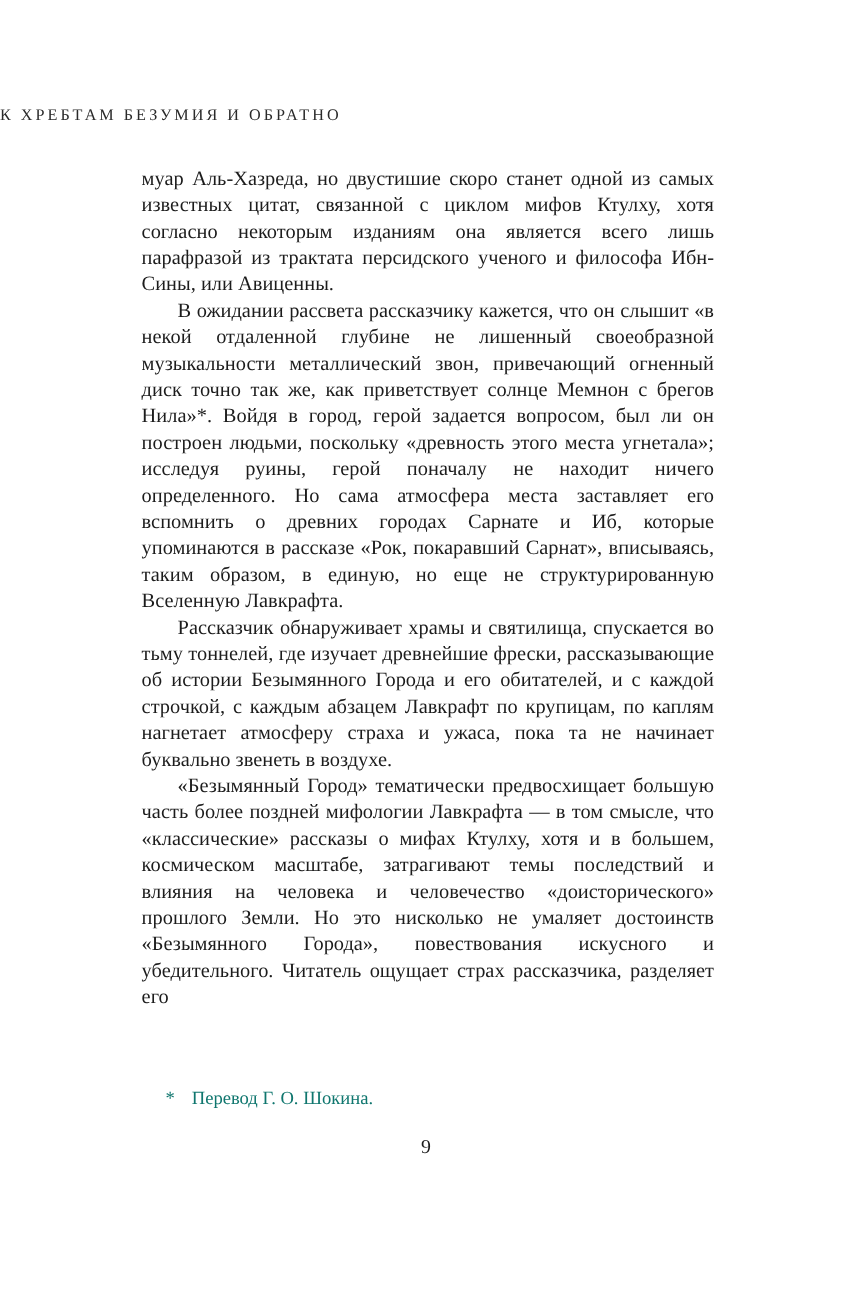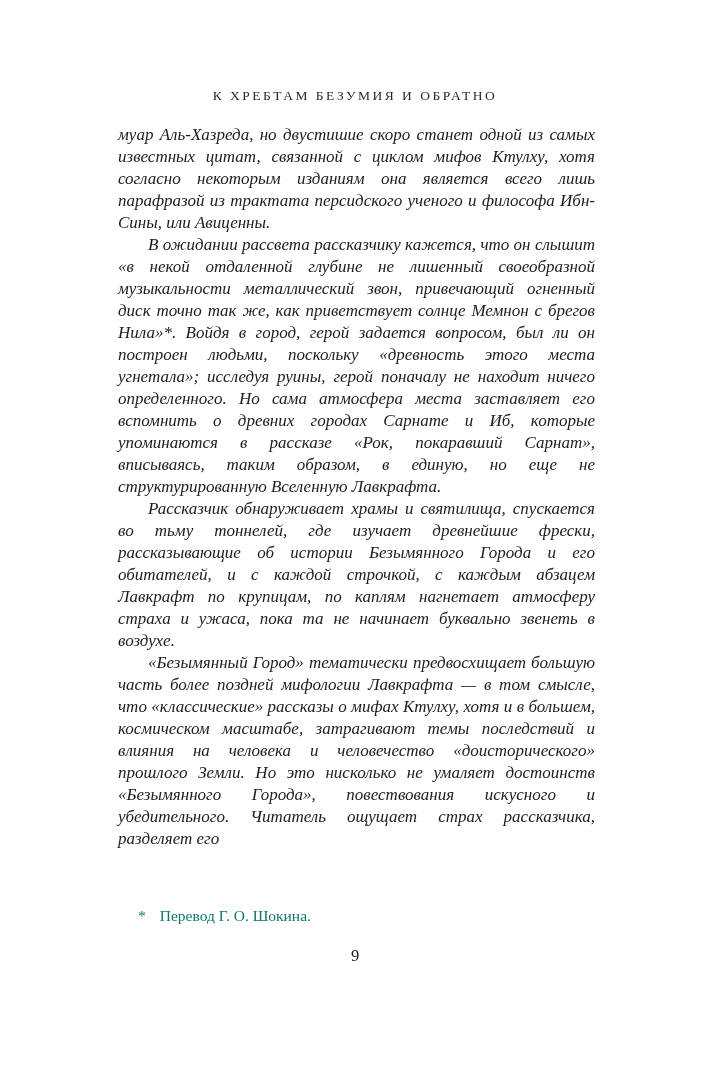--- a/index.html
+++ b/index.html
@@ -18,35 +18,33 @@
       position: relative;
       width: 710px;
       height: 1080px;
       background: #ffffff;
     }
     .running-head {
       position: absolute;
       top: 88px;
       left: 0;
       width: 100%;
-      text-align: center;
       font-size: 13.5px;
       letter-spacing: 2.5px;
       color: #2a2a2a;
     }
     .body-text {
       position: absolute;
-      top: 124px;
+      top: 138px;
       left: 118px;
       width: 477px;
       font-size: 17px;
       line-height: 22px;
       text-align: justify;
       hyphens: auto;
-      font-style: italic;
       -webkit-hyphens: auto;
     }
     .para {
       margin: 0;
       text-indent: 30px;
     }
     .para.no-indent {
       text-indent: 0;
     }
     .footnote {

